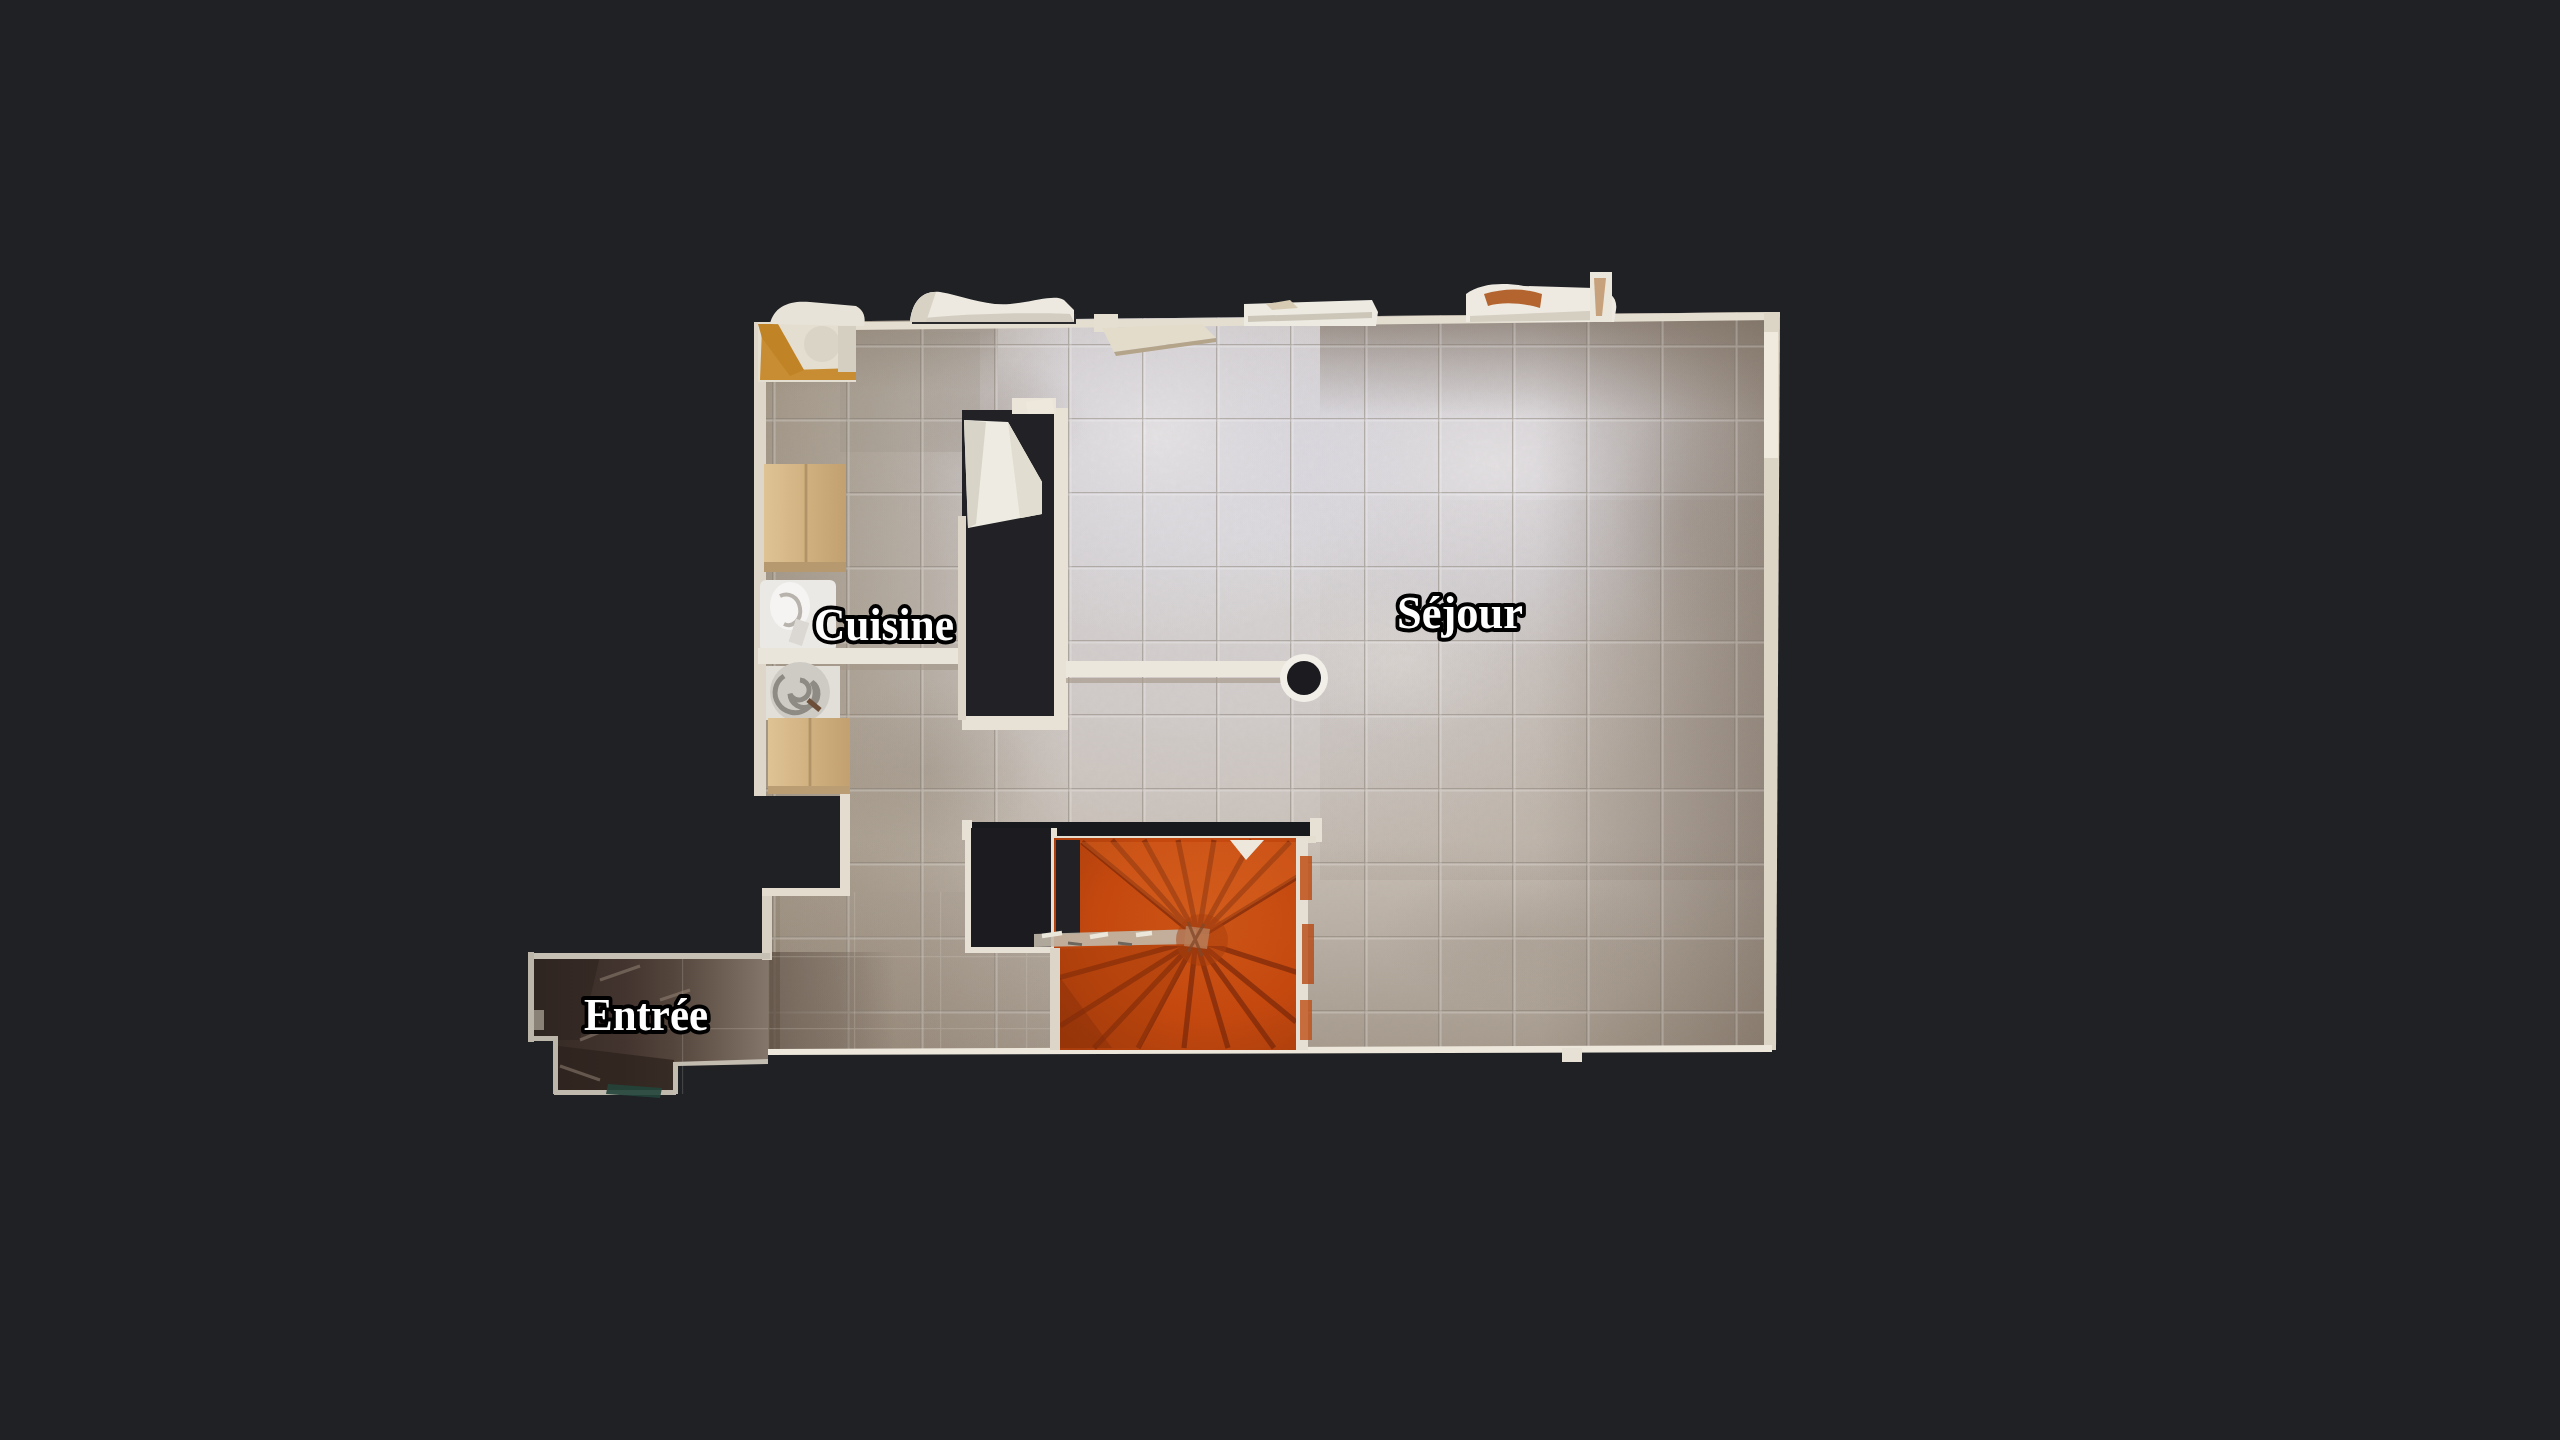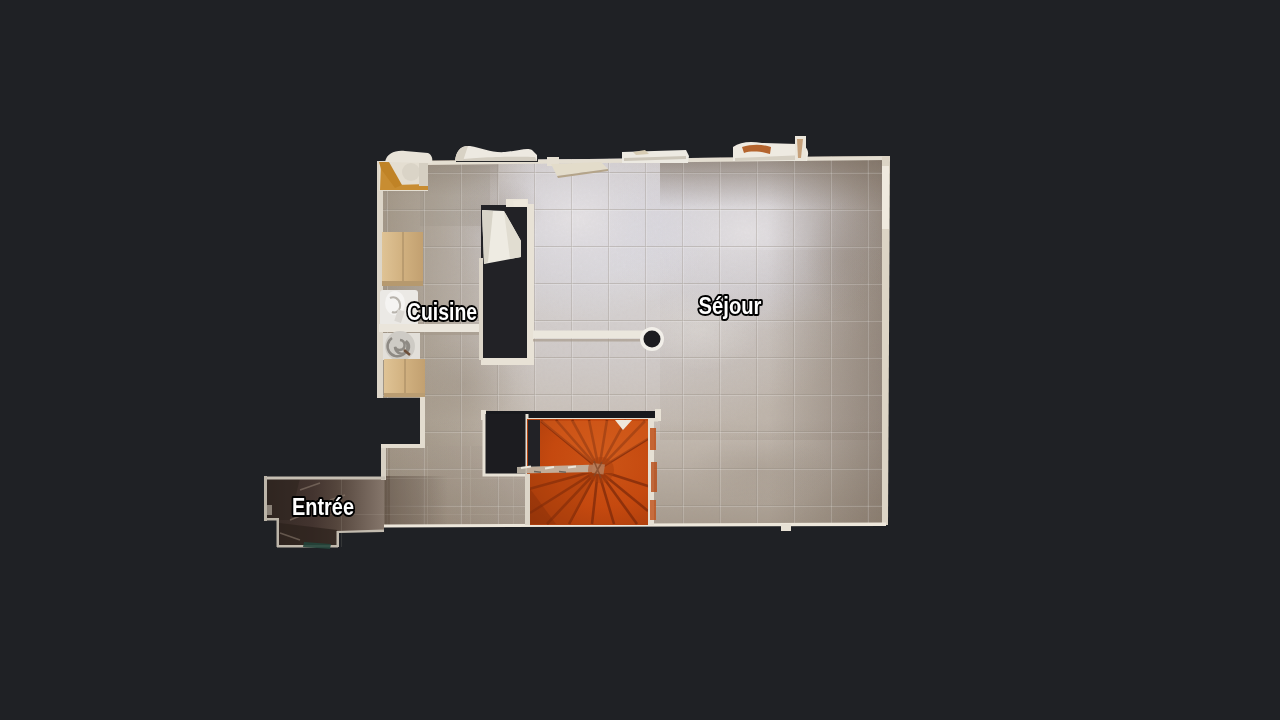--- a/index.html
+++ b/index.html
@@ -1,17 +1,17 @@
 <!DOCTYPE html>
 <html><head>
 <meta charset="utf-8">
 <style>
   html,body{margin:0;padding:0;background:#1f2125;}
   #stage{position:relative;width:1280px;height:720px;background:#1f2125;overflow:hidden;
-         font-family:Liberation Sans, sans-serif;}
+         font-family:Liberation Serif, serif;}
   svg{position:absolute;left:0;top:0;opacity:0.999;will-change:transform;}
 </style>
 </head>
 <body>
 <div id="stage">
 <svg width="1280" height="720" viewBox="0 0 1280 720">
 <defs>
   <radialGradient id="glowmain" cx="0.5" cy="0.5" r="0.5">
     <stop offset="0" stop-color="#dcd9da" stop-opacity="0.95"></stop>
     <stop offset="0.55" stop-color="#d9d6da" stop-opacity="0.55"></stop>

